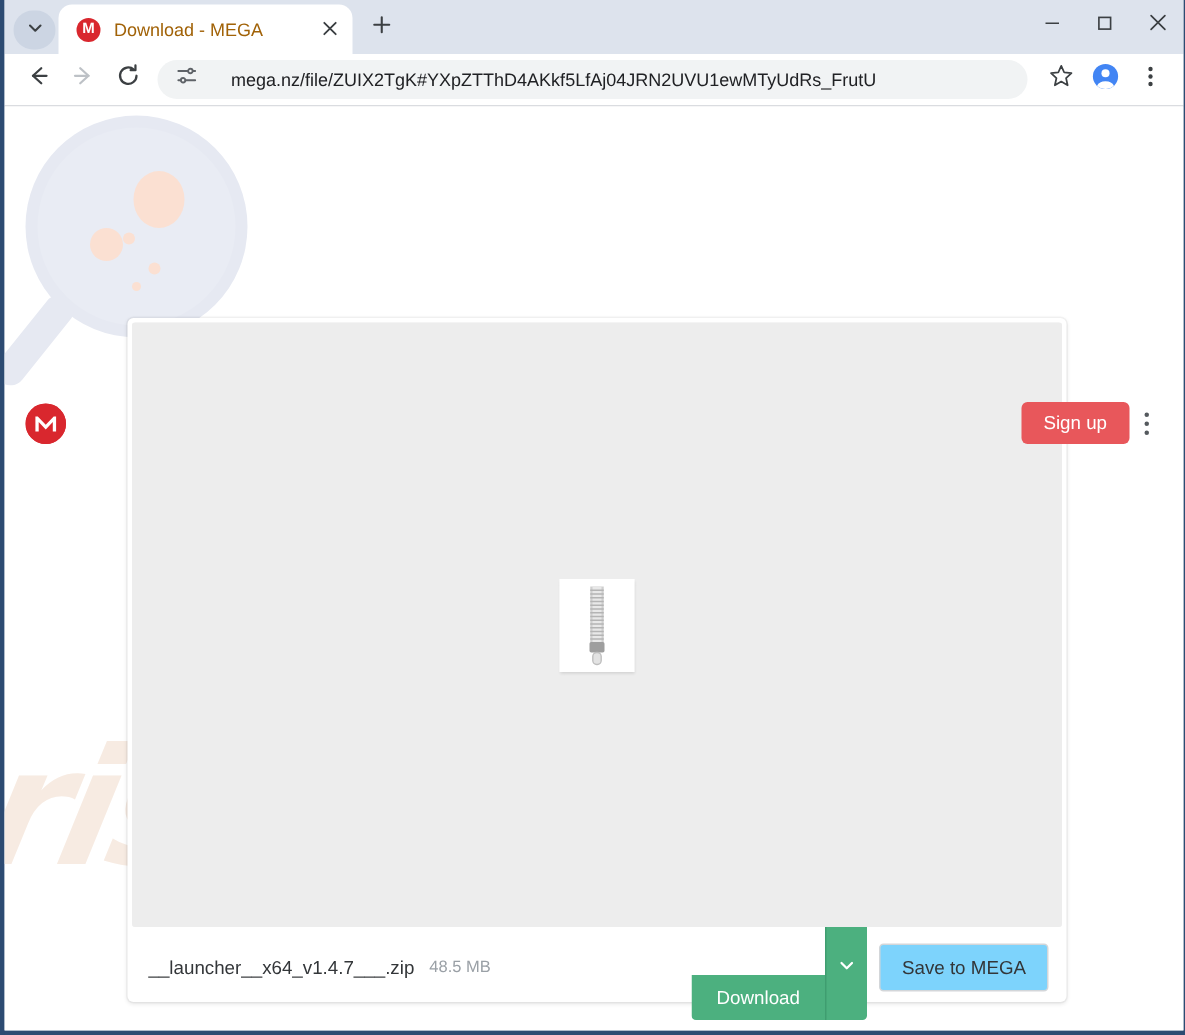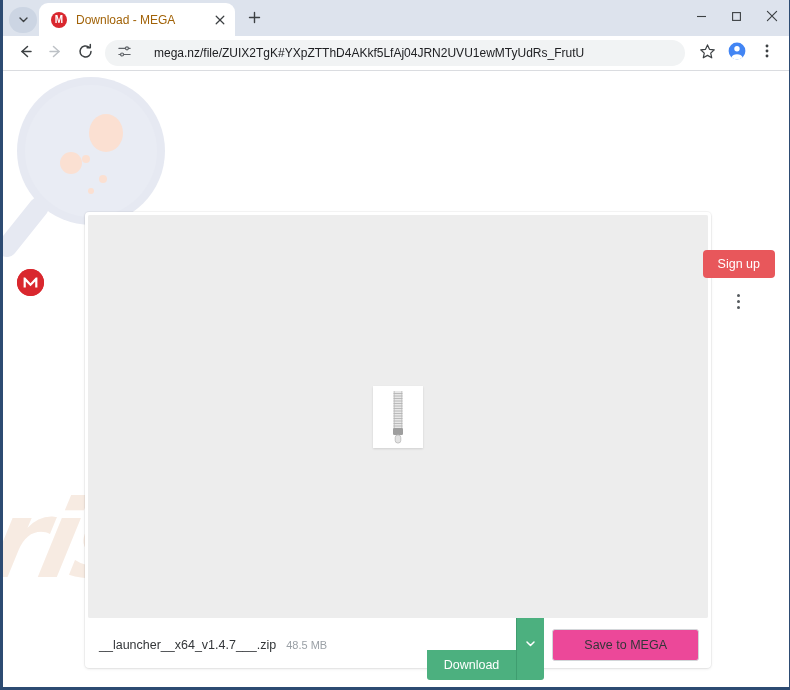--- a/index.html
+++ b/index.html
@@ -140,21 +140,21 @@
   }
   #mega-logo {
     width: 27px; height: 27px; border-radius: 50%;
     background: #d9272e;
     display: flex; align-items: center; justify-content: center;
     flex: 0 0 auto;
   }
   #mega-logo svg { display:block; }
   #mega-header-right {
     margin-left: auto;
-    display: flex; align-items: center; gap: 10px; flex-direction: column;
+    display: flex; align-items: center; 
   }
   #signup-btn {
     background: #e8575b;
     color: #ffffff;
     font-size: 12.5px;
     border: none;
     border-radius: 4px;
     padding: 7px 15px;
     font-family: "Liberation Sans", sans-serif;
     cursor: pointer;
@@ -272,26 +272,26 @@
   }
   #download-caret {
     background: #4cb07f;
     border: none;
     border-left: 1px solid #3f9d70;
     width: 28px;
     display: flex; align-items: center; justify-content: center;
     cursor: pointer;
   }
   #save-mega-btn {
-    background: #ec4899;
+    background: #7dd3fc;
     border: 1px solid #d3d6d9;
     border-radius: 3px;
     color: #333639;
     font-size: 12.5px;
-    padding: 8px 31px;
+    padding: 8px 14px;
     font-family: "Liberation Sans", sans-serif;
     cursor: pointer;
   }
 </style>
 </head>
 <body>
 
 <div id="window">
 
   <div id="tabstrip">

